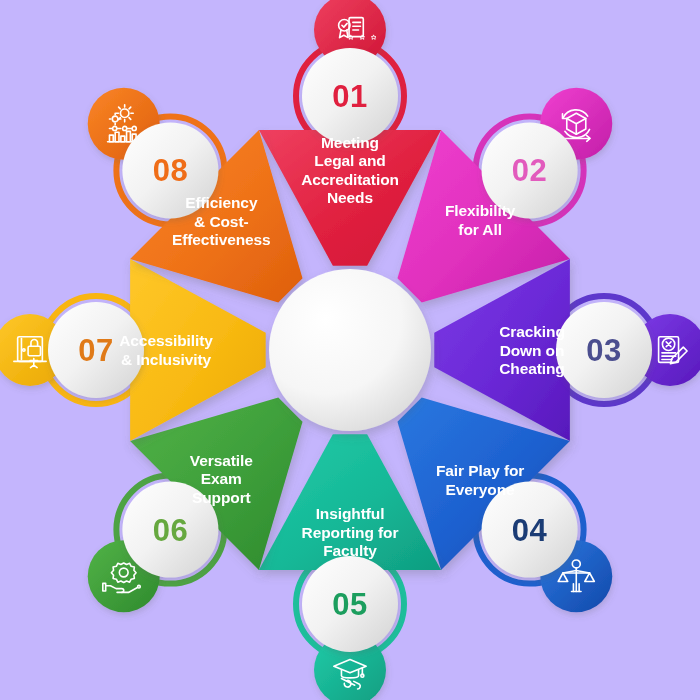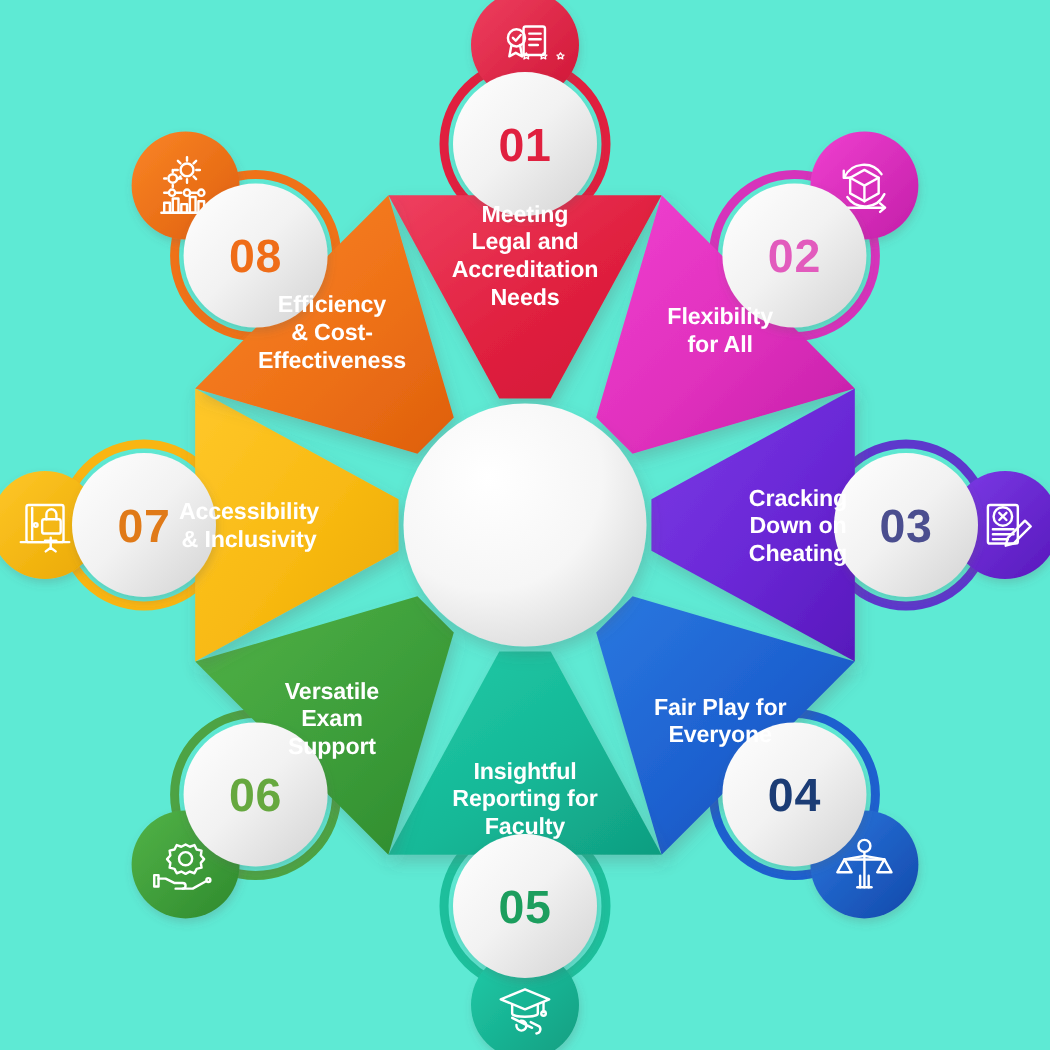--- a/index.html
+++ b/index.html
@@ -10,21 +10,21 @@
   body {
     width: 700px;
     height: 700px;
     overflow: hidden;
     font-family: "Liberation Sans", sans-serif;
   }
   #infographic-root {
     position: relative;
     width: 700px;
     height: 700px;
-    background: #5eead4;
+    background: #c4b5fd;
   }
   svg#wheel {
     display: block;
     width: 700px;
     height: 700px;
   }
   .seg-label {
     font-family: "Liberation Sans", sans-serif;
     font-weight: bold;
     font-size: 15.5px;

